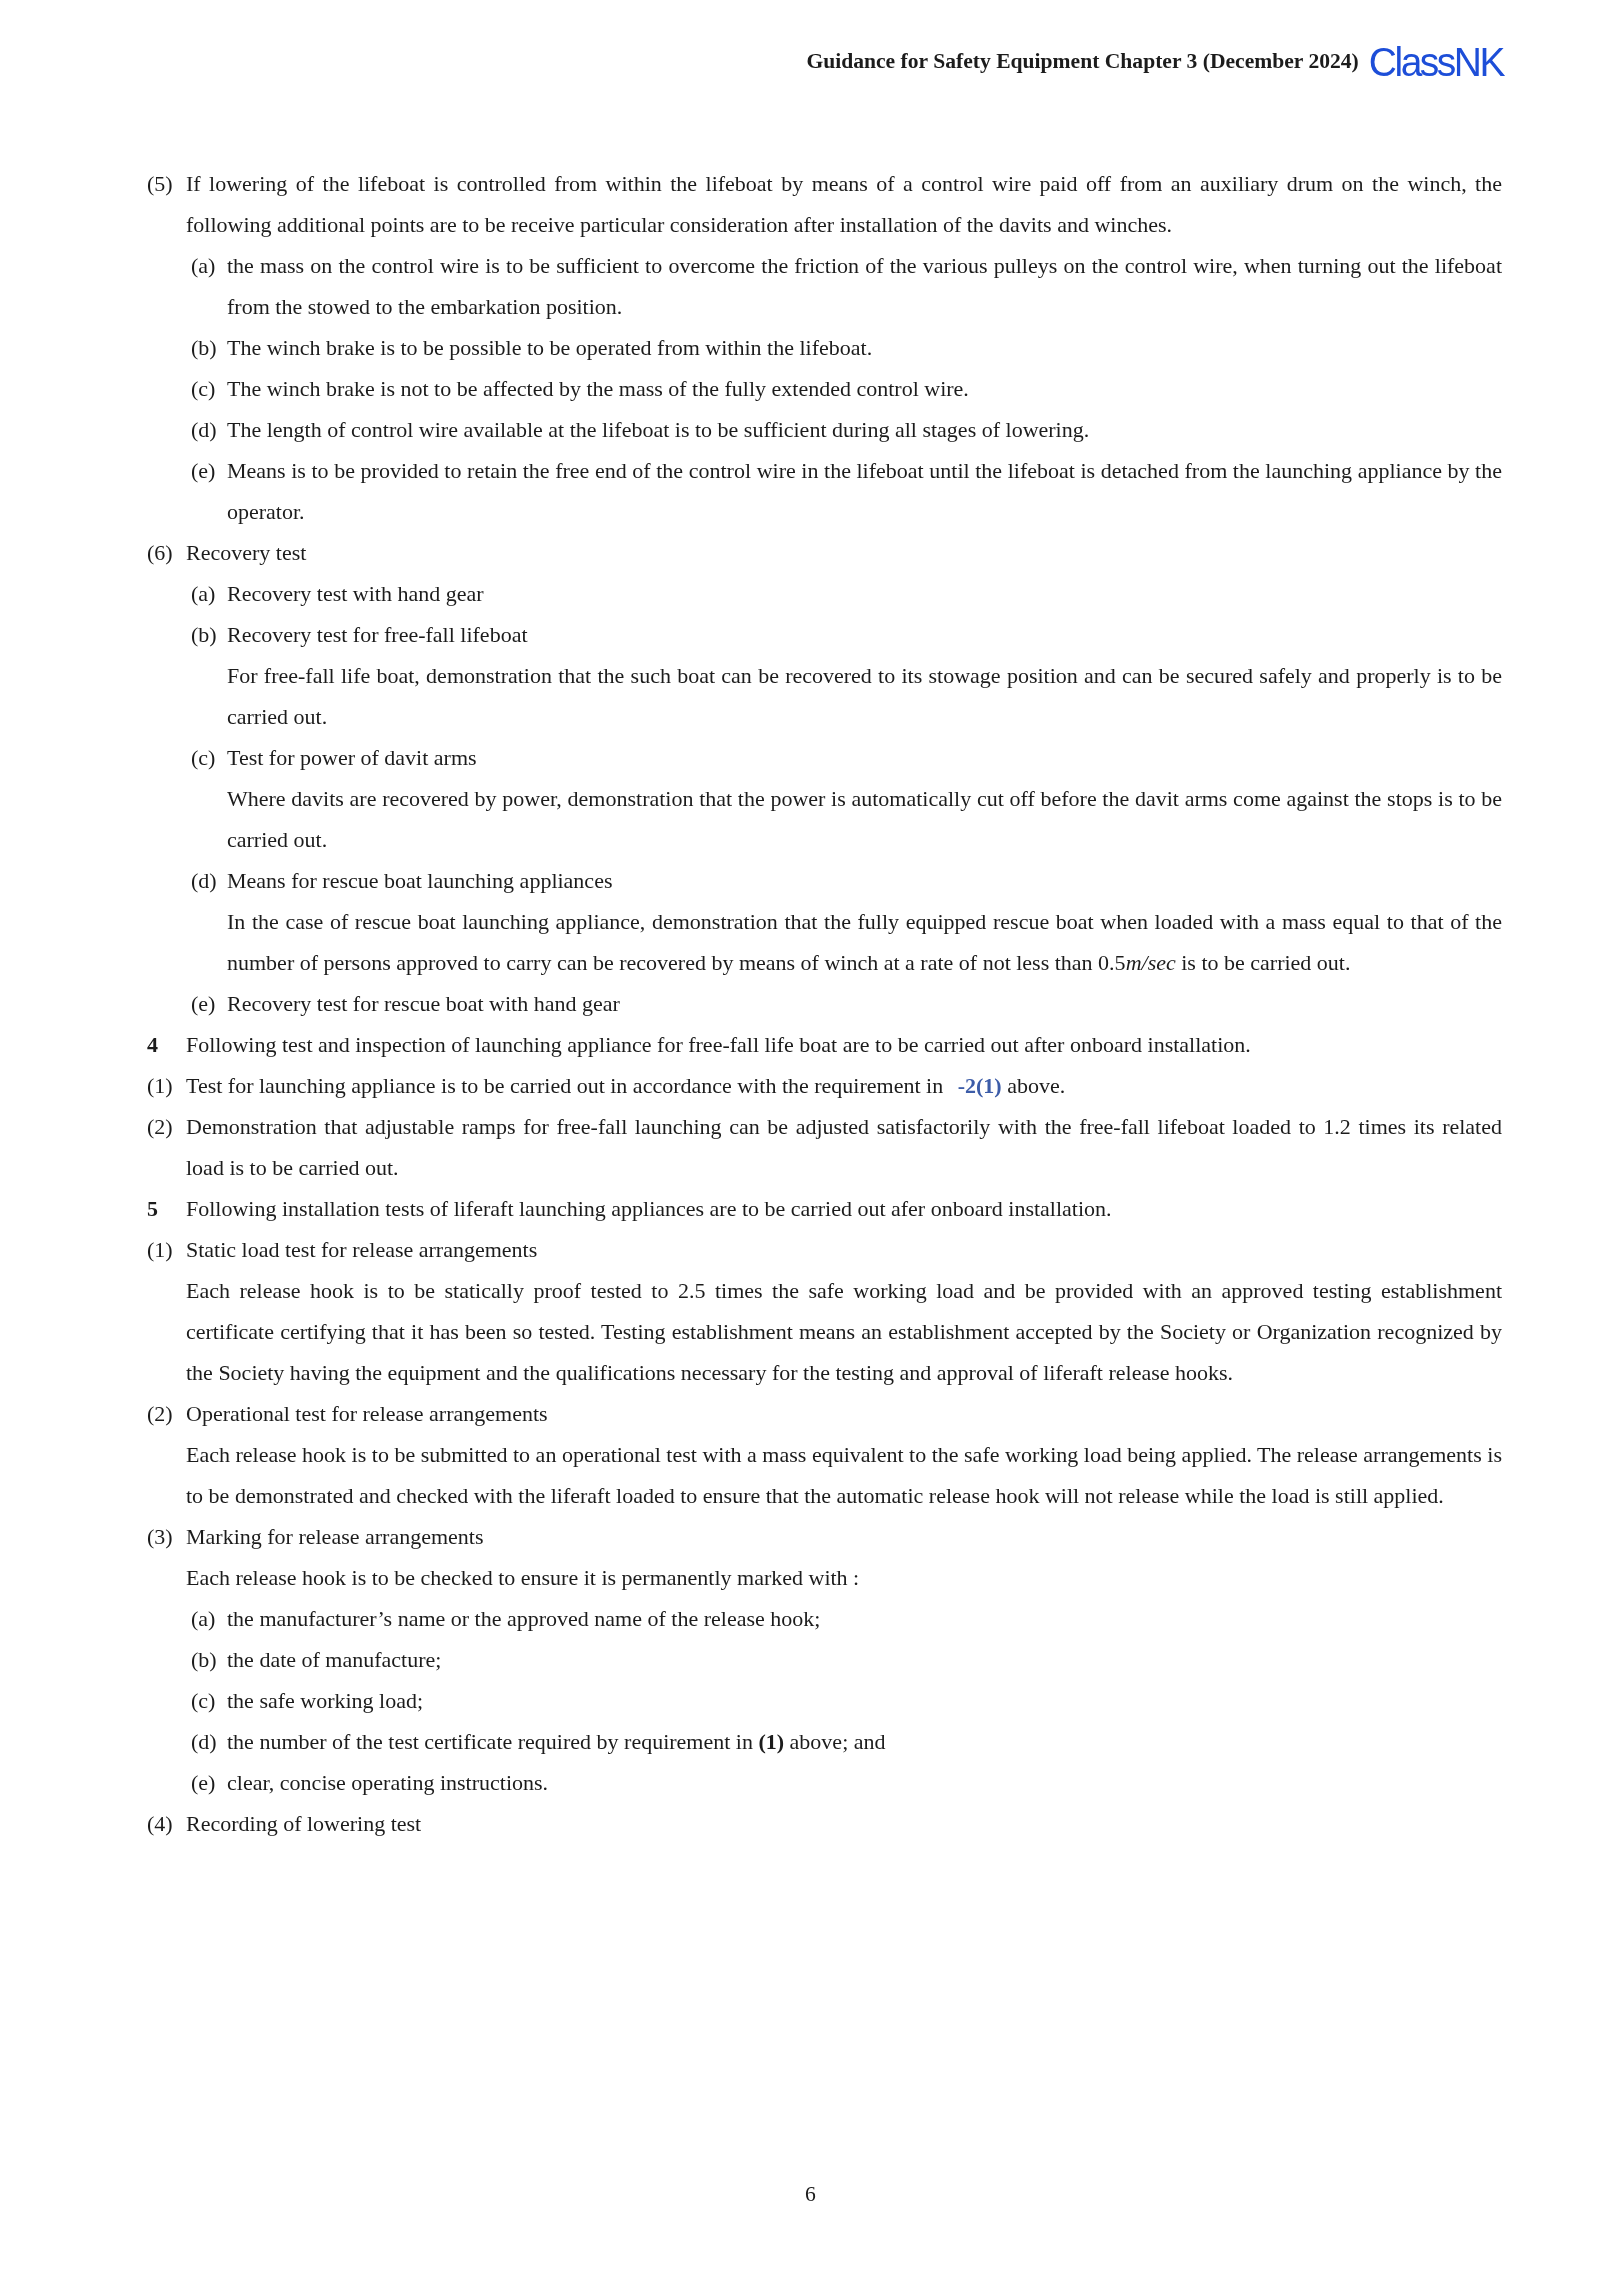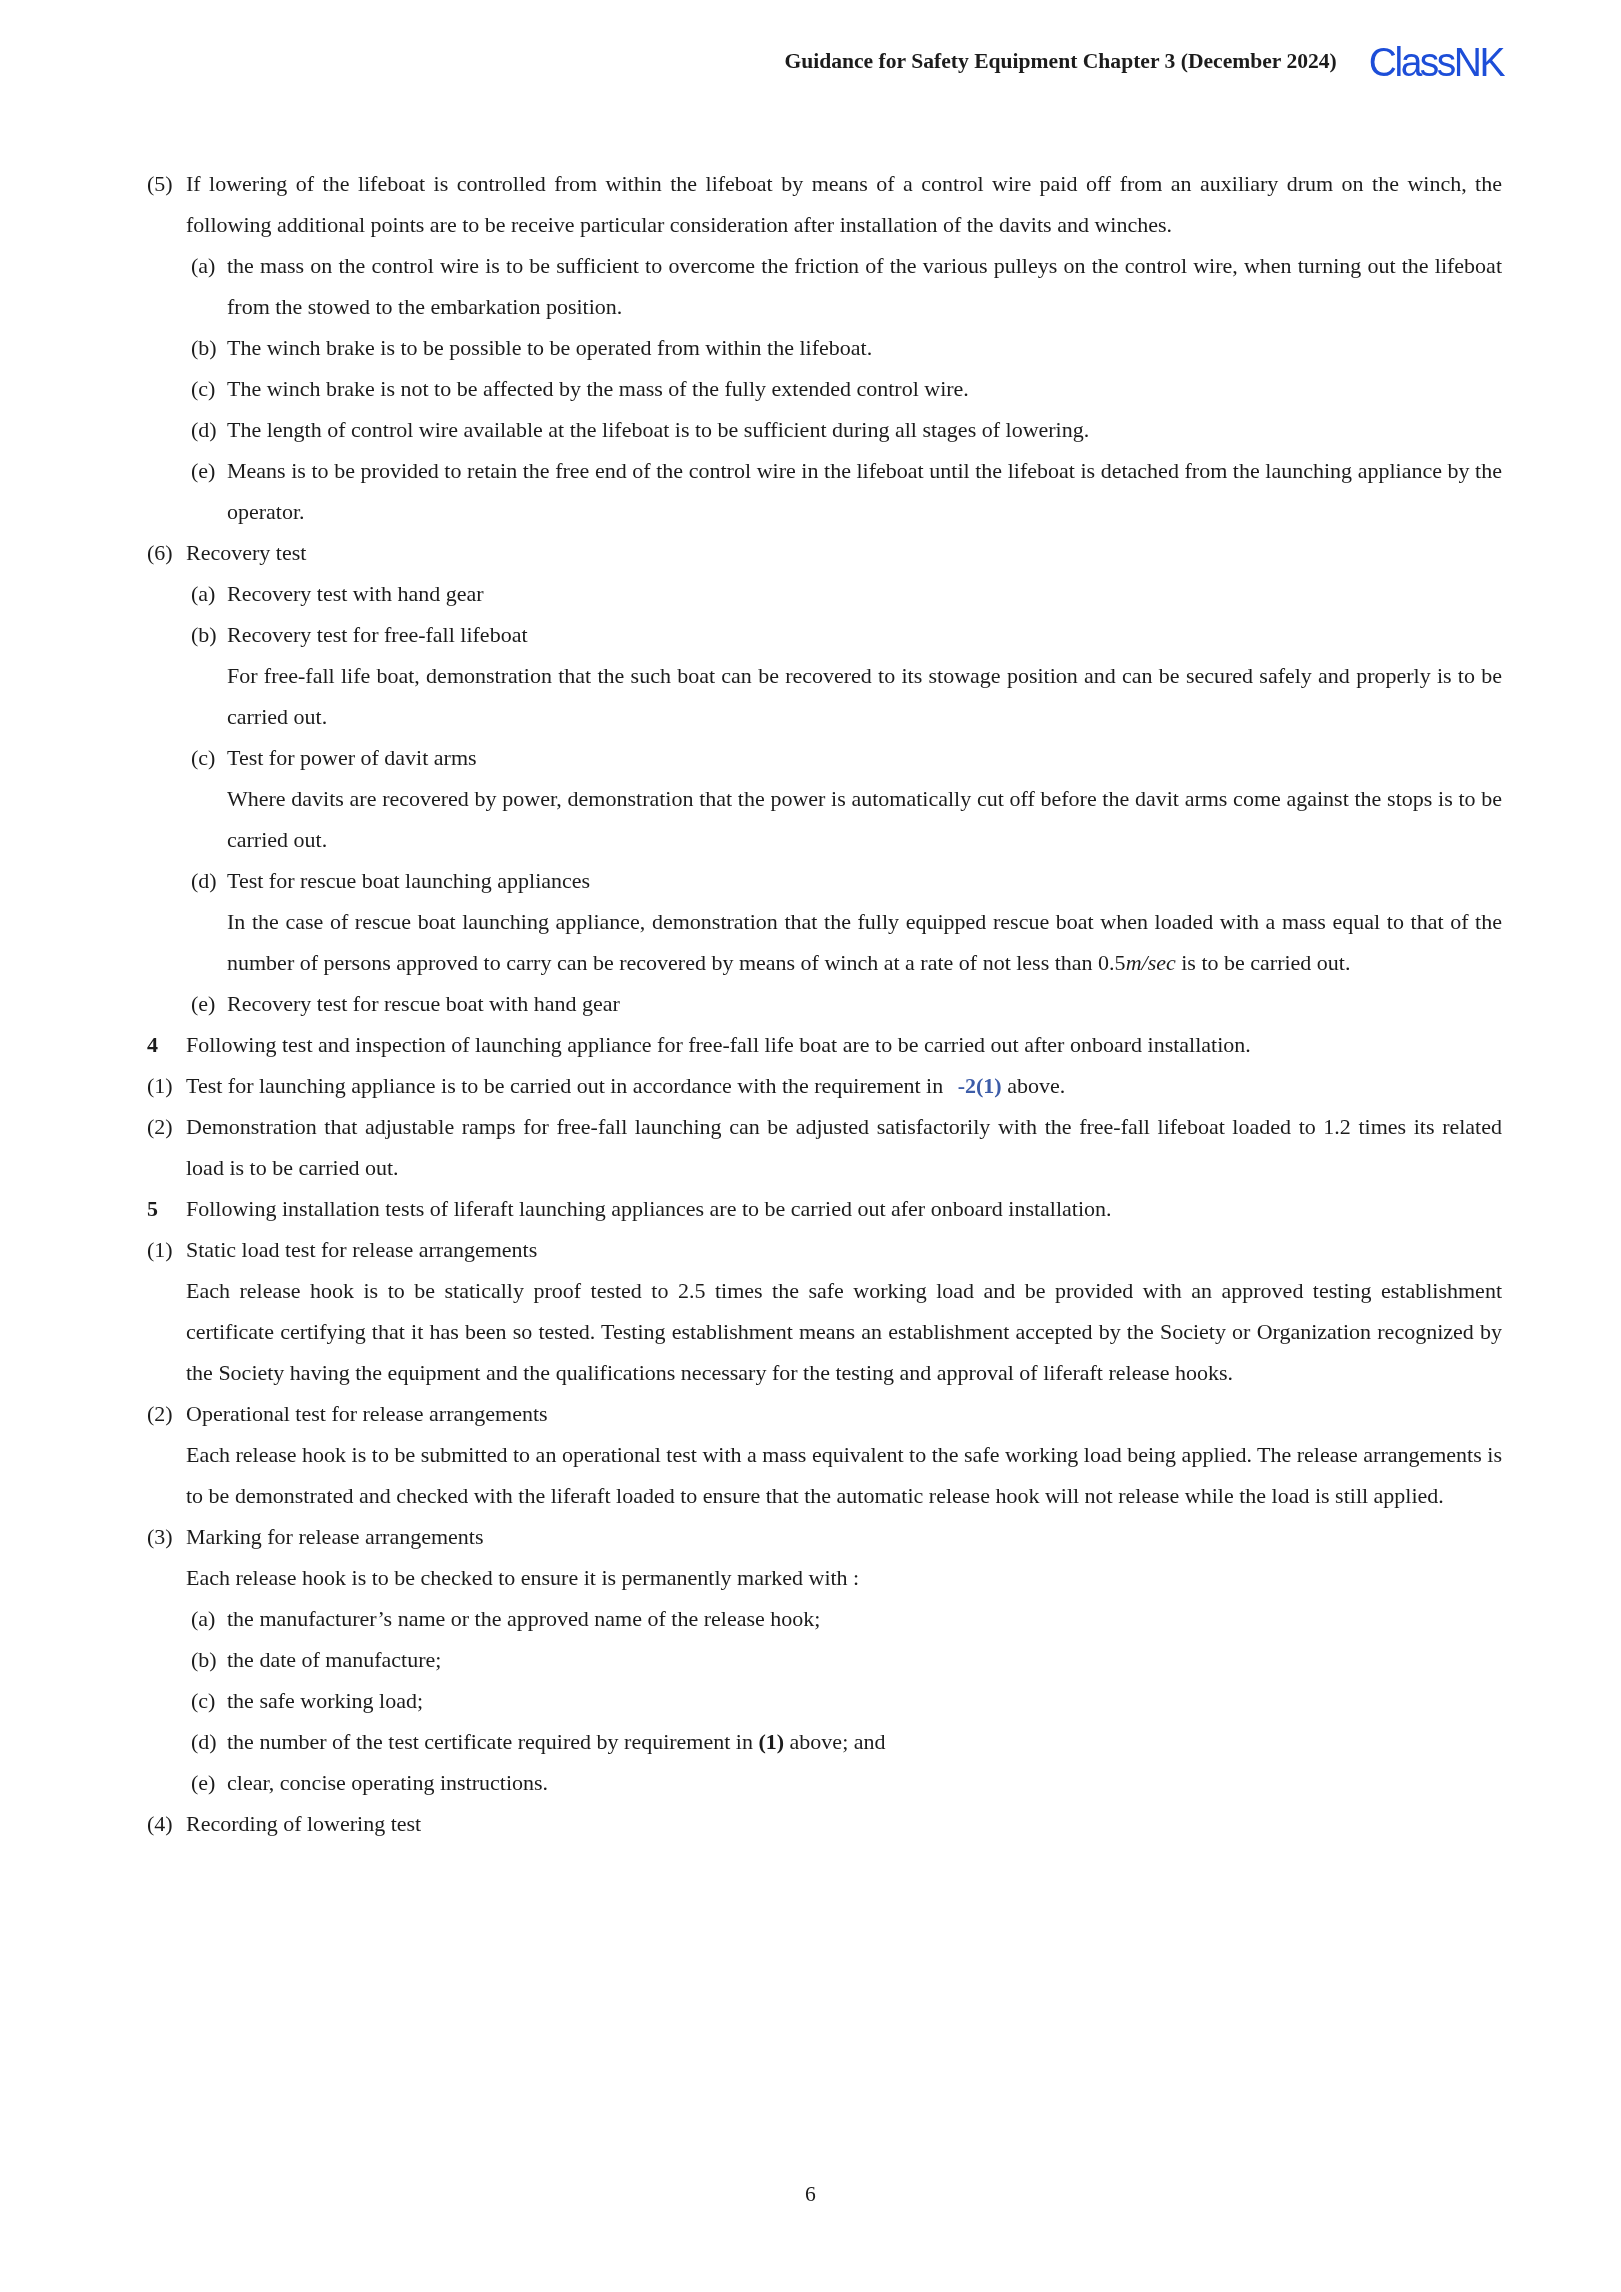--- a/index.html
+++ b/index.html
@@ -10,21 +10,21 @@
     color: #1c1c1c;
     position: relative;
     overflow: hidden;
   }
   .page-header {
     position: absolute;
     top: 47px; left: 0; right: 118px;
     display: flex;
     justify-content: flex-end;
     align-items: flex-end;
-    gap: 32px;
+    gap: 10px;
   }
   .header-title {
     font-weight: bold;
     font-size: 21.6px;
     line-height: 1;
     padding-bottom: 5.9px;
   }
   .logo {
     font-family: "Liberation Sans", sans-serif;
     font-weight: normal;
@@ -75,21 +75,21 @@
     <div class="item indent-2"><span class="marker">(b)</span><span>The winch brake is to be possible to be operated from within the lifeboat.</span></div>
     <div class="item indent-2"><span class="marker">(c)</span><span>The winch brake is not to be affected by the mass of the fully extended control wire.</span></div>
     <div class="item indent-2"><span class="marker">(d)</span><span>The length of control wire available at the lifeboat is to be sufficient during all stages of lowering.</span></div>
     <div class="item indent-2"><span class="marker">(e)</span><span>Means is to be provided to retain the free end of the control wire in the lifeboat until the lifeboat is detached from the launching appliance by the operator.</span></div>
     <div class="item indent-1"><span class="marker">(6)</span><span>Recovery test</span></div>
     <div class="item indent-2"><span class="marker">(a)</span><span>Recovery test with hand gear</span></div>
     <div class="item indent-2"><span class="marker">(b)</span><span>Recovery test for free-fall lifeboat</span></div>
     <div class="item indent-2"><span>For free-fall life boat, demonstration that the such boat can be recovered to its stowage position and can be secured safely and properly is to be carried out.</span></div>
     <div class="item indent-2"><span class="marker">(c)</span><span>Test for power of davit arms</span></div>
     <div class="item indent-2"><span>Where davits are recovered by power, demonstration that the power is automatically  cut off before the davit arms come against the stops is to be carried out.</span></div>
-    <div class="item indent-2"><span class="marker">(d)</span><span>Test for rescue boat launching appliances</span></div>
+    <div class="item indent-2"><span class="marker">(d)</span><span>Means for rescue boat launching appliances</span></div>
     <div class="item indent-2"><span>In the case of rescue boat launching appliance,  demonstration that the fully equipped rescue boat when loaded with a mass equal to that of the number of persons approved to carry can be recovered by means of winch at a rate of not less than 0.5</span><span class="seg-italic">m/sec</span><span> is to be carried out.</span></div>
     <div class="item indent-2"><span class="marker">(e)</span><span>Recovery test for rescue boat with hand gear</span></div>
     <div class="item indent-1"><span class="marker bold">4</span><span>Following test and inspection of launching appliance for free-fall life boat are to be carried out after onboard installation.</span></div>
     <div class="item indent-1"><span class="marker">(1)</span><span>Test for launching appliance is to be carried out in accordance with the requirement in </span><span class="seg-link">-2(1)</span><span> above.</span></div>
     <div class="item indent-1"><span class="marker">(2)</span><span>Demonstration that adjustable ramps for free-fall launching can be adjusted satisfactorily with the free-fall lifeboat loaded to 1.2 times its related load is to be carried out.</span></div>
     <div class="item indent-1"><span class="marker bold">5</span><span>Following installation tests of liferaft launching appliances are to be carried out afer onboard installation.</span></div>
     <div class="item indent-1"><span class="marker">(1)</span><span>Static load test for release arrangements</span></div>
     <div class="item indent-1"><span>Each release hook is to be statically proof tested to 2.5 times the safe working load and be provided with an approved testing establishment certificate certifying that it has been so tested. Testing establishment means an establishment accepted by the Society or Organization recognized by the Society having the equipment and the qualifications necessary for the testing and approval of liferaft release hooks.</span></div>
     <div class="item indent-1"><span class="marker">(2)</span><span>Operational test for release arrangements</span></div>
     <div class="item indent-1"><span>Each release hook is to be submitted to an operational test with a mass equivalent to the safe working load being applied. The release arrangements is to be demonstrated and checked with the liferaft loaded to ensure that the automatic release hook will not release while the load is still applied.</span></div>

